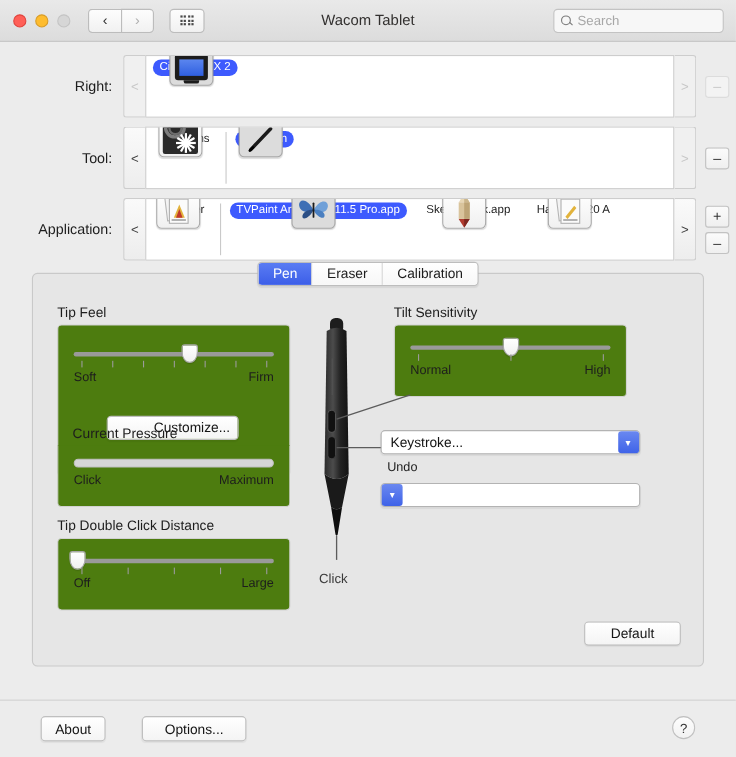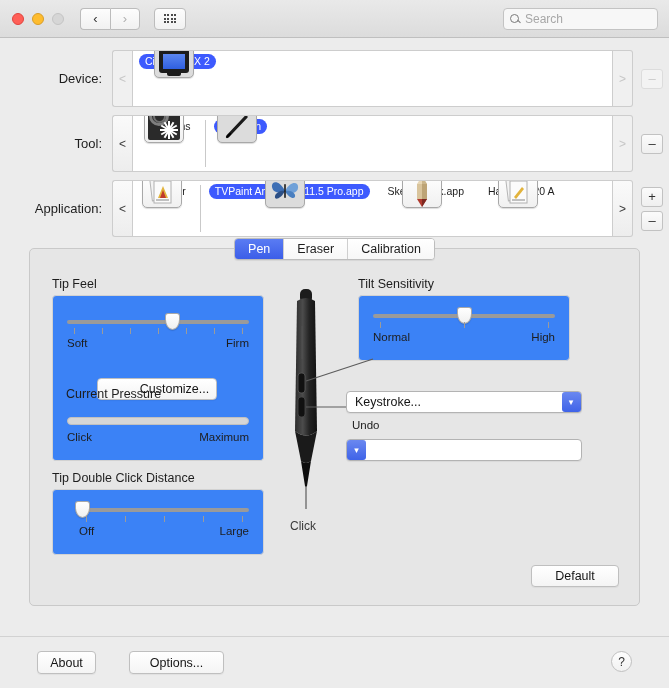--- a/index.html
+++ b/index.html
@@ -205,21 +205,21 @@
   
   .panel {
     position: relative;
     margin: 11px 29px 0 29px;
     border: 1px solid #c9c9c9; border-radius: 5px;
     background: #e6e6e6;
     height: 358px;
   }
   .group {
     position: absolute;
-    background: #3b82f6; border: 1px solid #d2d2d2; border-radius: 4px;
+    background: #4d7c0f; border: 1px solid #d2d2d2; border-radius: 4px;
   }
   .group-title {
     position: absolute; font-size: 12.5px; color: #1d1d1d;
   }
 
   
   .slider { position: absolute; left: 14px; right: 14px; }
   .track { height: 4px; background: #9a9a9a; border-radius: 2px; position: relative; }
   .thumb {
     position: absolute; top: -7px; width: 15px; height: 17px; margin-left: -7.5px;
@@ -307,33 +307,34 @@
           <i></i>
           <i></i>
           <i></i>
           <i></i>
           <i></i>
           <i></i>
           <i></i>
       </span>
     </div>
 
+    <div class="wtitle">Wacom Tablet</div>
 
     <div class="searchbox">
       <span class="magnifier"></span>
       <span class="ph">Search</span>
     </div>
   </div>
 
   <div class="body">
 
     <div class="rows">
 
       <div class="row device">
-        <div class="row-label">Device:</div>
+        <div class="row-label">Right:</div>
         <div class="arrow-btn left disabled">&lt;</div>
         <div class="icon-strip">
           <div class="cell selected">
             <div class="thumb">
               <div class="mon">
                   <div class="screen"></div>
                 </div>
             </div>
             <div class="caption">Cintiq 21UX 2</div>
           </div>
@@ -492,21 +493,21 @@
             <div class="pressure-bar"></div>
             <div class="endlabels" style="margin-top:6px;">
               <span>Click</span>
               <span>Maximum</span>
             </div>
           </div>
         </div>
 
         <div class="group-title" style="left:22px; top:222px;">Tip Double Click Distance</div>
         <div class="group" style="left:22px; top:240px; width:212px; height:66px;">
-          <div class="slider" style="top:18px;margin-left:12px;">
+          <div class="slider" style="top:18px;">
             <div class="track">
               <div class="thumb" id="dbl-thumb" style="left: 2%;"></div>
             </div>
             <div class="ticks" id="dbl-ticks">
                 <i style="left: 4%;"></i>
                 <i style="left: 27%;"></i>
                 <i style="left: 50%;"></i>
                 <i style="left: 73%;"></i>
                 <i style="left: 96%;"></i>
               </div>

